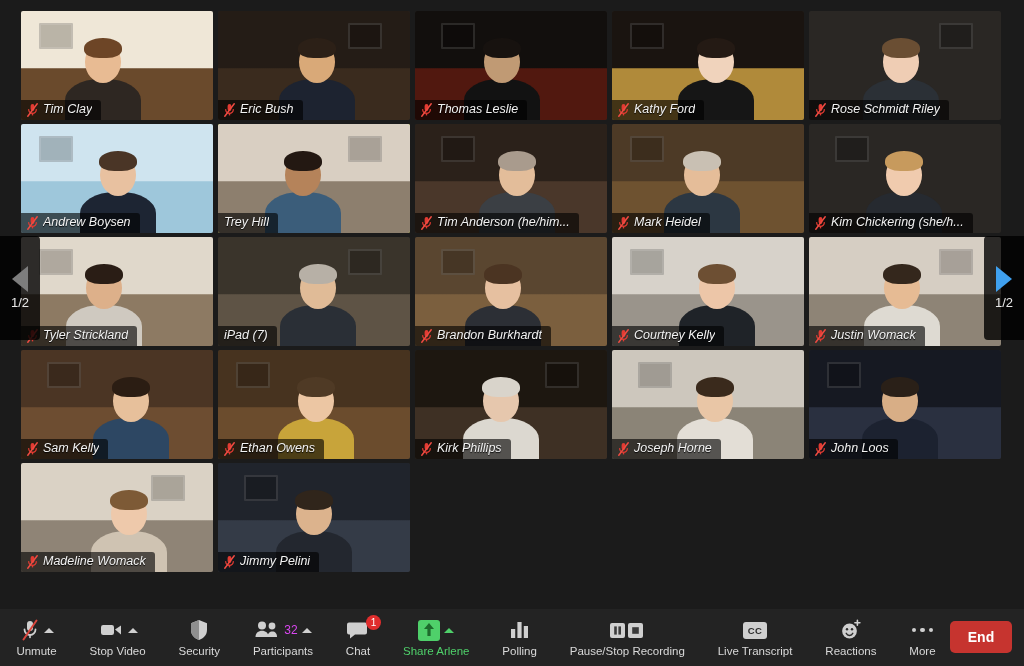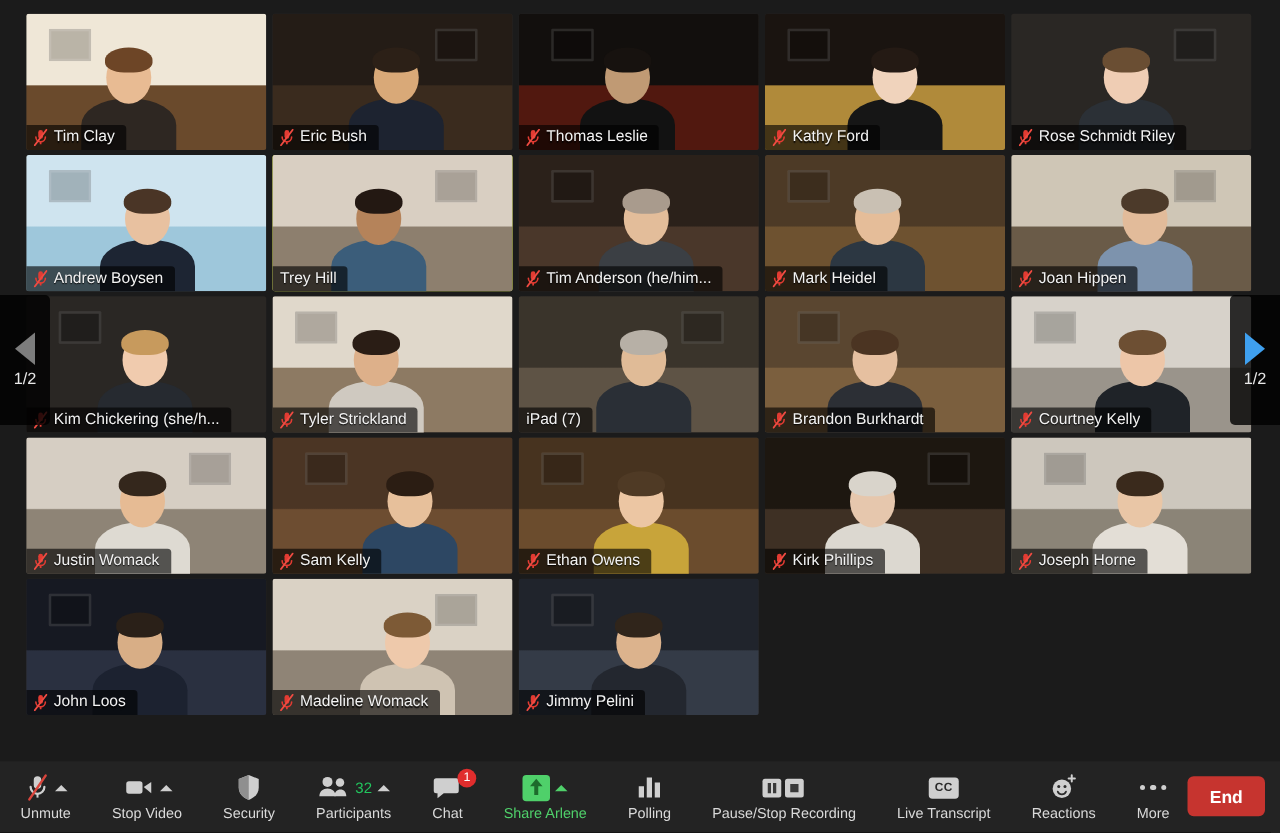--- a/index.html
+++ b/index.html
@@ -14,20 +14,21 @@
   
   #grid {
     position: absolute;
     left: 21px; top: 11px;
     width: 982px; height: 562px;
     display: grid;
     grid-template-columns: repeat(5, 192px);
     grid-template-rows: repeat(5, 109px);
     column-gap: 5px;
     row-gap: 4px;
+    font-style: italic;
   }
   .tile {
     position: relative;
     width: 192px; height: 109px;
     overflow: hidden;
     background: #2a2724;
     border-radius: 2px;
   }
   .tile.active { outline: 3px solid #d7e84d; outline-offset: -3px; }
 
@@ -92,21 +93,21 @@
     gap: 3px;
     padding: 0 6px;
     color: #d6d6d6;
     cursor: default;
   }
   .tb-icons { position: relative; display: flex; align-items: center; gap: 4px; height: 24px; }
   .tb-label { font-size: 11.5px; line-height: 12px; white-space: nowrap; color: #d9d9d9; }
   .tb-item.green .tb-label { color: #4fd06a; }
   .chev { width: 0; height: 0; border-left: 5px solid transparent; border-right: 5px solid transparent; border-bottom: 5px solid #cfcfcf; }
   .chev.g { border-bottom-color: #4fd06a; }
-  .count { font-size: 12px; color: #22c55e; text-align: right; }
+  .count { font-size: 12px; color: #d946ef; text-align: right; }
   .badge {
     position: absolute; top: -3px; right: -11px;
     min-width: 15px; height: 15px;
     background: #e02d2d; color: #fff;
     border-radius: 8px;
     font-size: 10px; line-height: 15px; text-align: center;
     padding: 0 3px;
   }
   .cc-box {
     width: 24px; height: 17px;
@@ -271,36 +272,20 @@
           <svg width="11" height="14" viewBox="0 0 11 14" class="mic-muted">
             <rect x="3.6" y="1" width="3.8" height="7" rx="1.9" fill="#e23b32"></rect>
             <path d="M1.7 6.6a3.8 3.8 0 0 0 7.6 0" fill="none" stroke="#e23b32" stroke-width="1.3" stroke-linecap="round"></path>
             <rect x="4.8" y="9.8" width="1.4" height="2.6" fill="#e23b32"></rect>
             <path d="M0.8 13.2 L10.2 0.8" fill="none" stroke="#ef4b42" stroke-width="1.5" stroke-linecap="round"></path>
           </svg>
           <span class="nm">Mark Heidel</span>
         </div>
       </div>
       <div class="tile">
-        <div class="vbg" style="background: linear-gradient(rgb(207, 198, 182) 0%, rgb(207, 198, 182) 52%, rgb(106, 91, 72) 53%, rgb(106, 91, 72) 100%);"></div>
-        <div style="position: absolute; left: 130px; top: 12px; width: 34px; height: 26px; background: rgba(0, 0, 0, 0.22); border: 2px solid rgba(255, 255, 255, 0.12); border-radius: 1px;"></div>
-        <div class="person torso" style="left: 69px; top: 68px; width: 76px; height: 46px; background: rgb(125, 147, 173);"></div>
-        <div class="person head" style="left: 89px; top: 30px; width: 36px; height: 42px; background: rgb(226, 187, 154);"></div>
-        <div class="person" style="left: 88px; top: 27px; width: 38px; height: 20px; background: rgb(76, 58, 42); border-radius: 50% 50% 40% 40%;"></div>
-        <div class="nameplate">
-          <svg width="11" height="14" viewBox="0 0 11 14" class="mic-muted">
-            <rect x="3.6" y="1" width="3.8" height="7" rx="1.9" fill="#e23b32"></rect>
-            <path d="M1.7 6.6a3.8 3.8 0 0 0 7.6 0" fill="none" stroke="#e23b32" stroke-width="1.3" stroke-linecap="round"></path>
-            <rect x="4.8" y="9.8" width="1.4" height="2.6" fill="#e23b32"></rect>
-            <path d="M0.8 13.2 L10.2 0.8" fill="none" stroke="#ef4b42" stroke-width="1.5" stroke-linecap="round"></path>
-          </svg>
-          <span class="nm">Joan Hippen</span>
-        </div>
-      </div>
-      <div class="tile">
         <div class="vbg"></div>
         <div style="position: absolute; left: 26px; top: 12px; width: 34px; height: 26px; background: rgba(0, 0, 0, 0.22); border: 2px solid rgba(255, 255, 255, 0.12); border-radius: 1px;"></div>
         <div class="person torso" style="left: 57px; top: 68px; width: 76px; height: 46px; background: rgb(38, 42, 48);"></div>
         <div class="person head" style="left: 77px; top: 30px; width: 36px; height: 42px; background: rgb(240, 203, 174);"></div>
         <div class="person" style="left: 76px; top: 27px; width: 38px; height: 20px; background: rgb(199, 154, 93); border-radius: 50% 50% 40% 40%;"></div>
         <div class="nameplate">
           <svg width="11" height="14" viewBox="0 0 11 14" class="mic-muted">
             <rect x="3.6" y="1" width="3.8" height="7" rx="1.9" fill="#e23b32"></rect>
             <path d="M1.7 6.6a3.8 3.8 0 0 0 7.6 0" fill="none" stroke="#e23b32" stroke-width="1.3" stroke-linecap="round"></path>
             <rect x="4.8" y="9.8" width="1.4" height="2.6" fill="#e23b32"></rect>

